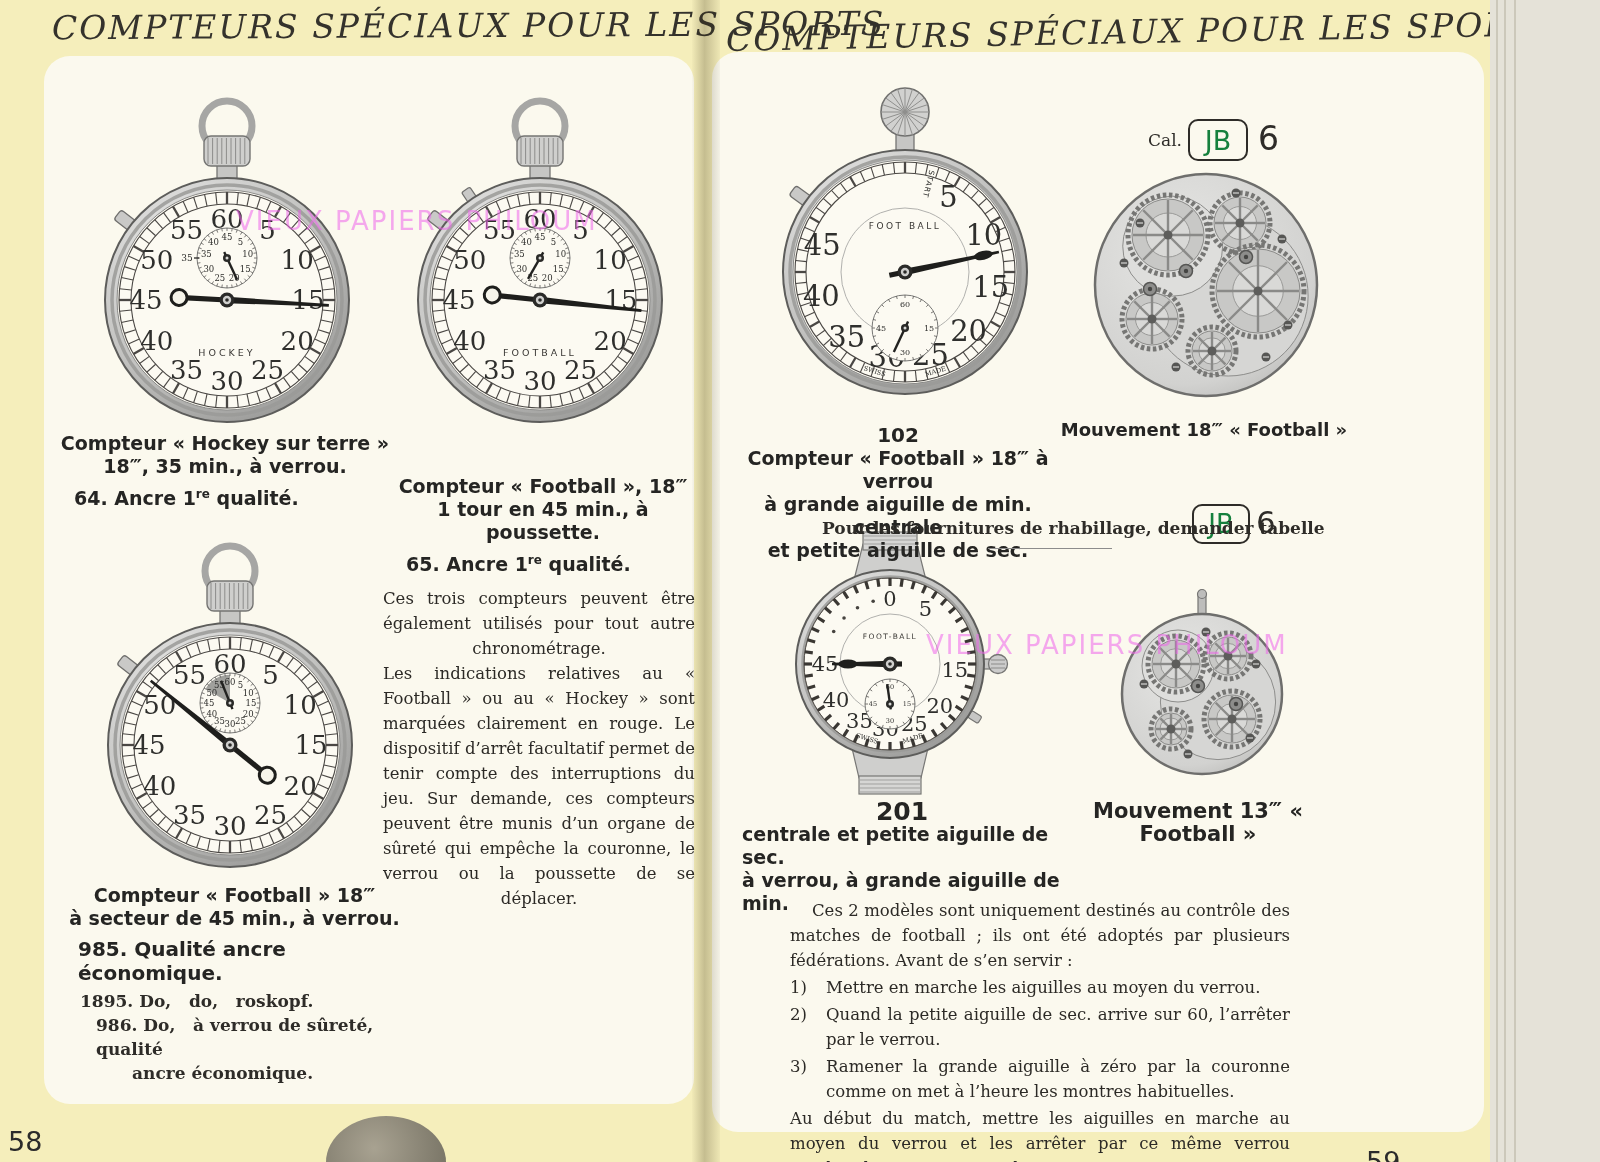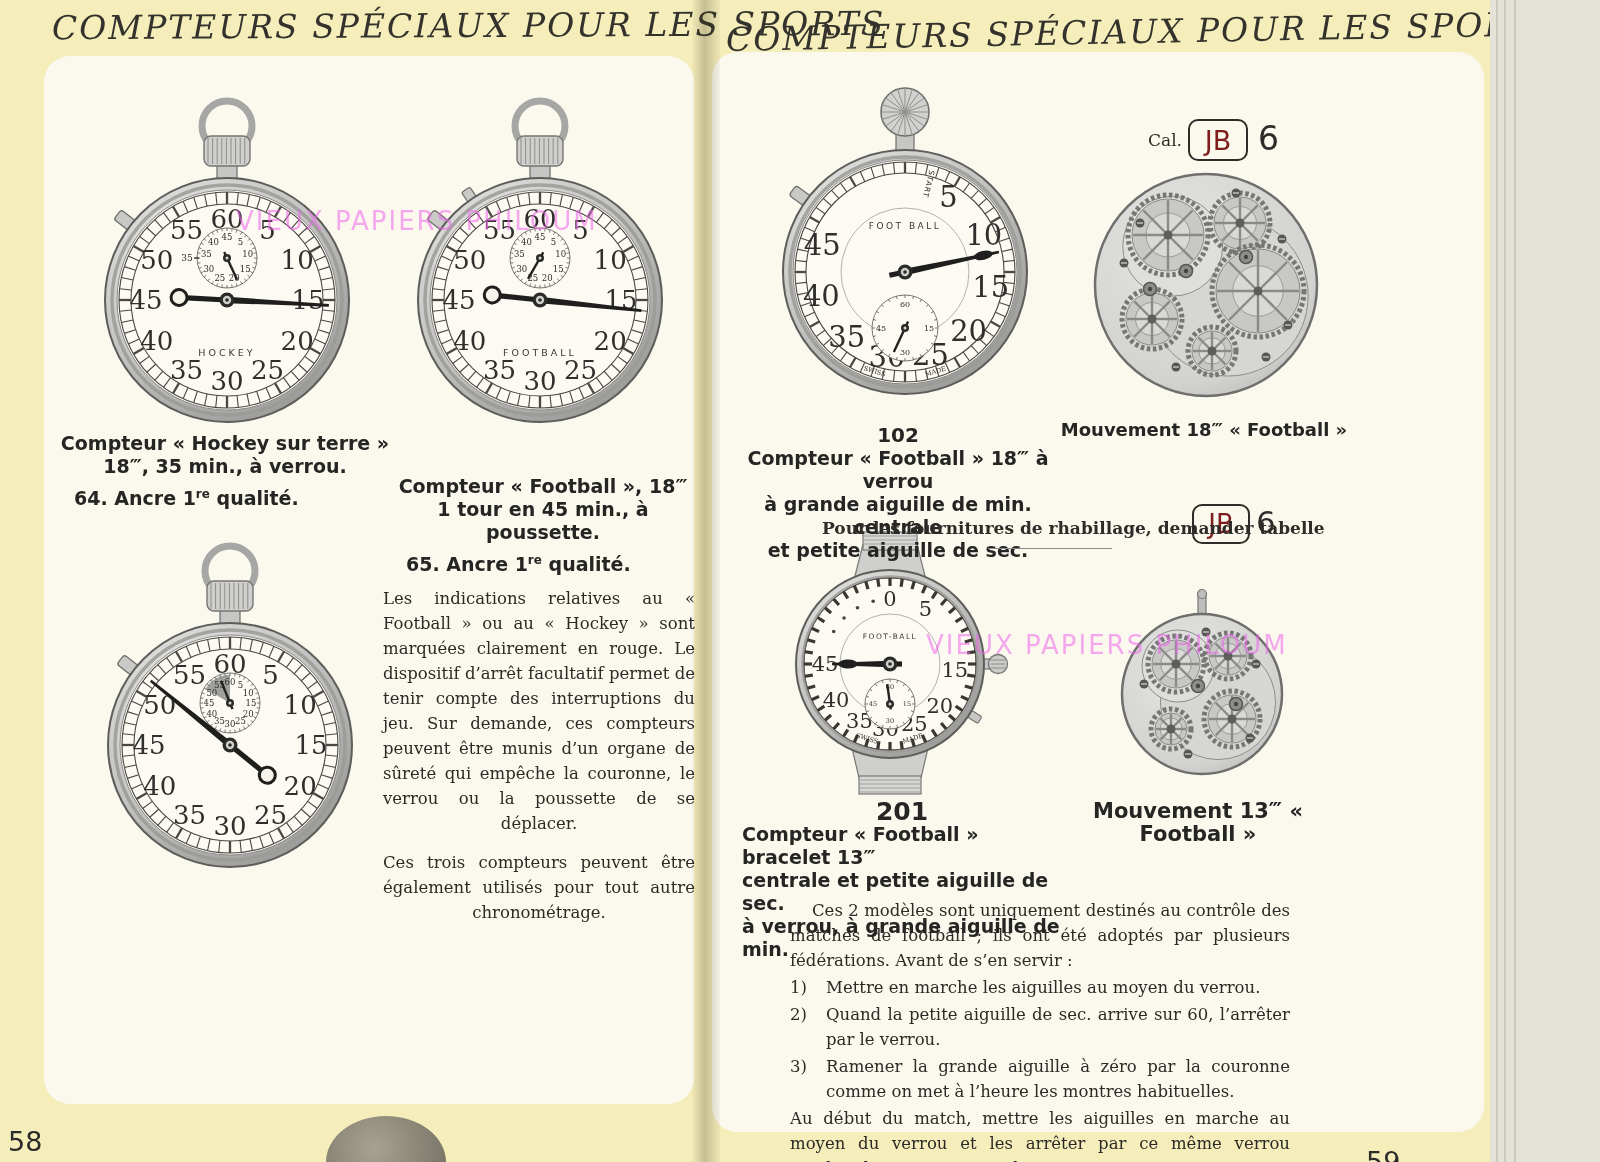--- a/index.html
+++ b/index.html
@@ -13,21 +13,21 @@
   .cap-line{font-size:19px;line-height:23px;text-align:center;}
   .cap-item{font-size:19px;line-height:24px;text-align:left;padding-left:14px;margin-top:4px;}
   .cap-item sup{font-size:12px;}
   .serif-line{font-family:"DejaVu Serif",serif;font-size:17px;line-height:24px;white-space:pre-wrap;font-weight:bold;}
   .bodytxt{font-family:"DejaVu Serif",serif;font-size:16.5px;line-height:25px;
            text-align:justify;color:#2c2a26;}
   .lastcenter{text-align-last:center;}
   .wm{position:absolute;font-family:"DejaVu Sans",sans-serif;font-size:26px;
       letter-spacing:2px;color:rgba(238,100,235,0.55);white-space:nowrap;z-index:6;}
   .jbbox{position:absolute;border:2.5px solid #2e2c28;border-radius:10px;
-         font-family:"DejaVu Sans",sans-serif;color:#7f1d1d;
+         font-family:"DejaVu Sans",sans-serif;color:#15803d;
          display:flex;align-items:center;justify-content:center;background:transparent;}
   .bignum{position:absolute;font-family:"DejaVu Sans",sans-serif;color:#2e2c28;}
   .pagenum{position:absolute;font-family:"DejaVu Sans",sans-serif;font-size:27px;color:#2b2b2b;z-index:4;}
   .step{display:flex;margin-top:2px;}
   .step-num{flex:none;width:36px;}
   .step-text{flex:1;text-align:justify;}
   .gutter{position:absolute;left:692px;top:0;width:28px;height:1162px;z-index:3;
           background:linear-gradient(to right,rgba(70,60,20,0.02),rgba(60,50,20,0.26) 45%,rgba(70,60,20,0.04));}
   .edge{position:absolute;left:1490px;top:0;width:110px;height:1162px;background:#e5e2d8;z-index:2;}
   .edge .l{position:absolute;top:0;height:100%;width:2px;background:#ccc8ba;}
@@ -992,24 +992,32 @@
     <div class="cap-item"><span>64. Ancre 1</span><sup>re</sup><span> qualité.</span></div>
   </div>
 
   <div class="txtblock capb" style="left:392px;top:432px;width:302px;margin-top:43px;">
     <div class="cap-line">Compteur « Football »,  18‴</div>
     <div class="cap-line">1 tour en 45 min., à poussette.</div>
     <div class="cap-item"><span>65. Ancre 1</span><sup>re</sup><span> qualité.</span></div>
   </div>
 
   <div class="txtblock" style="left:383px;top:586px;width:312px;">
+    <p class="bodytxt lastcenter" style="margin:0;">Ces trois compteurs peuvent être également utilisés pour tout autre chronométrage.</p>
     <p class="bodytxt lastcenter" style="margin:0 0 14px 0;">Les indications relatives au « Football » ou au « Hockey » sont marquées clairement en rouge. Le dispositif d’arrêt facultatif permet de tenir compte des interruptions du jeu. Sur demande, ces compteurs peuvent être munis d’un organe de sûreté qui empêche la couronne, le verrou ou la poussette de se déplacer.</p>
-    <p class="bodytxt lastcenter" style="margin:0;">Ces trois compteurs peuvent être également utilisés pour tout autre chronométrage.</p>
   </div>
 
+  <div class="txtblock" style="left:62px;top:884px;width:345px;">
+    <div class="capb cap-line">Compteur « Football » 18‴</div>
+    <div class="capb cap-line">à secteur de 45 min., à verrou.</div>
+    <div class="capb" style="font-size:20px;margin-top:7px;padding-left:16px;">985. Qualité ancre économique.</div>
+    <div class="serif-line" style="margin-top:4px;padding-left:18px;">1895. Do,   do,   roskopf.</div>
+    <div class="serif-line" style="padding-left:34px;">986. Do,   à verrou de sûreté, qualité</div>
+    <div class="serif-line" style="padding-left:70px;">ancre économique.</div>
+  </div>
 
   <div class="txtblock" style="left:1148px;top:130px;font-size:17px;">Cal.</div>
   <div class="jbbox" style="left:1188px;top:119px;width:56px;height:38px;font-size:27px;">JB</div>
   <div class="bignum" style="left:1258px;top:119px;font-size:33px;">6</div>
 
   <div class="txtblock capb" style="left:738px;top:424px;width:320px;">
     <div class="cap-line" style="font-size:20px;">102</div>
     <div class="cap-line">Compteur « Football » 18‴ à verrou</div>
     <div class="cap-line">à grande aiguille de min. centrale</div>
     <div class="cap-line">et petite aiguille de sec.</div>
@@ -1017,21 +1025,20 @@
 
   <div class="txtblock capb cap-line" style="left:1054px;top:418px;width:300px;font-size:18px;">Mouvement 18‴ « Football »</div>
 
   <div class="txtblock serif-line" style="left:822px;top:516px;">Pour les fournitures de rhabillage, demander tabelle</div>
   <div class="jbbox" style="left:1192px;top:504px;width:54px;height:36px;font-size:26px;">JB</div>
   <div class="bignum" style="left:1256px;top:504px;font-size:31px;">6</div>
   <div class="rule" style="left:988px;top:548px;width:124px;"></div>
 
   <div class="txtblock capb" style="left:742px;top:800px;width:320px;">
     <div class="cap-line" style="font-size:25px;">201</div>
-    <div style="font-size:19px;line-height:23px;">Compteur « Football » bracelet 13‴</div>
     <div style="font-size:19px;line-height:23px;">centrale et petite aiguille de sec.</div>
     <div style="font-size:19px;line-height:23px;">à verrou, à grande aiguille de min.</div>
   </div>
 
   <div class="txtblock capb cap-line" style="left:1048px;top:800px;width:300px;font-size:21px;">Mouvement 13‴ « Football »</div>
 
   <div class="txtblock bodytxt" style="left:790px;top:898px;width:500px;">
     <p style="margin:0;text-indent:22px;">Ces 2 modèles sont uniquement destinés au contrôle des matches de football ; ils ont été adoptés par plusieurs fédérations. Avant de s’en servir :</p>
     <div class="step">
       <span class="step-num">1)</span>

